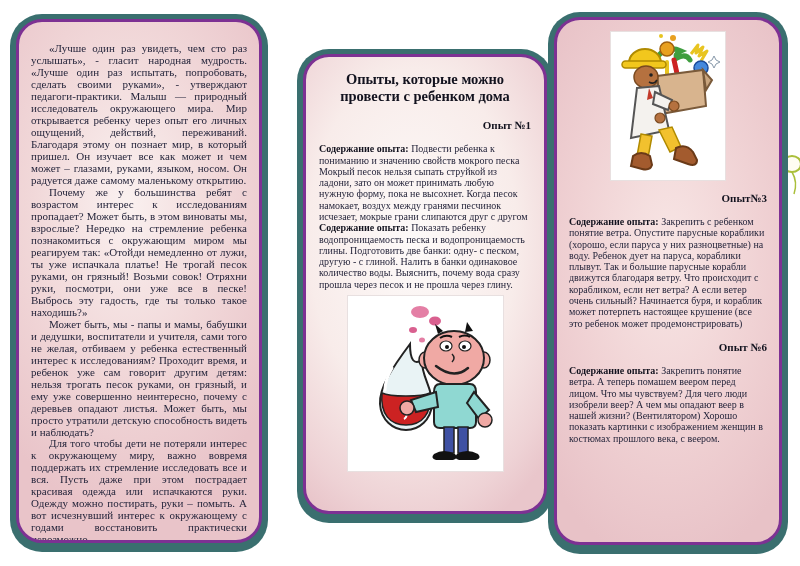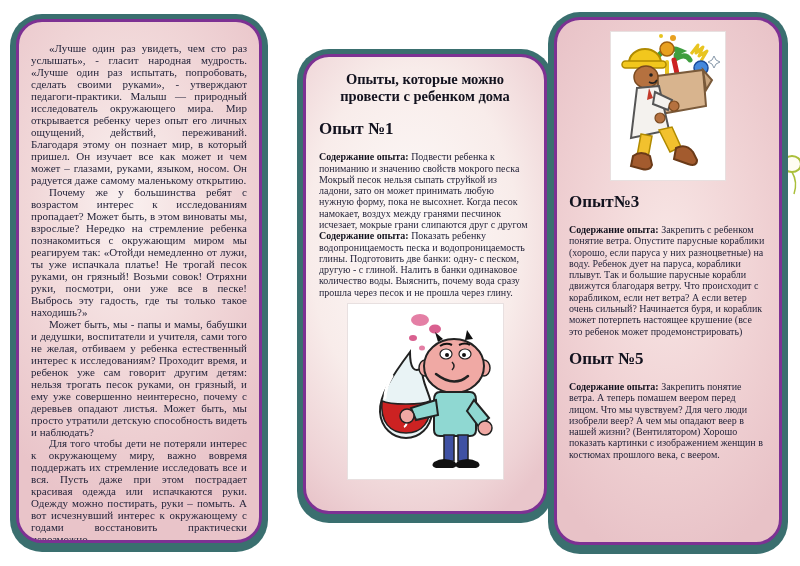--- a/index.html
+++ b/index.html
@@ -31,22 +31,22 @@
     border-radius:26px;
   }
   .left-text{ font-size:11px; line-height:1.09; color:#26263c; text-align:justify; }
   .left-text p{ margin:0; text-indent:18px; }
 
   .mid-title{
     font-weight:bold; font-size:14.5px; line-height:1.18; color:#12121e;
     text-align:center; margin:0 4px 14px 4px;
   }
   .exp-heading{
-    font-weight:bold; font-size:17px; color:#12121e;
-    text-align:left; margin:12px 0;
+    font-weight:bold; font-size:11px; color:#12121e;
+    text-align:right; margin:12px 0;
   }
   .exp-body{ font-size:10px; line-height:1.13; color:#26263c; margin:0; text-align:left; }
   .exp-label{ font-weight:bold; color:#12121e; }
 
   .img-box{
     background:#ffffff; box-shadow:0 0 0 1px #e8e0e0;
     margin:0 auto;
   }
   .img-box-mid{ width:155px; height:175px; margin-top:6px; }
   .img-box-right{ width:114px; height:148px; margin-bottom:4px; }
@@ -162,21 +162,21 @@
             <path d="M48,98 l13,-3 l9,20 l-11,5 Z" fill="#f2c12e" stroke="#b08a00" stroke-width="1.5"></path>
             <path d="M22,124 q8,-6 17,0 l2,9 q-2,6 -10,4 l-11,-3 Z" fill="#a35b2e" stroke="#6a3a18" stroke-width="2"></path>
             <path d="M65,116 q10,-5 17,4 l4,8 q0,7 -9,4 l-14,-5 Z" fill="#a35b2e" stroke="#6a3a18" stroke-width="2"></path>
           </svg>
         </div>
 
         <div class="exp-heading">Опыт№3</div>
         <p class="exp-body"><span class="exp-label">Содержание опыта:</span>
           <span>Закрепить с ребенком понятие ветра. Опустите парусные кораблики (хорошо, если паруса у них разноцветные) на воду. Ребенок дует на паруса, кораблики плывут. Так и большие парусные корабли движутся благодаря ветру. Что происходит с корабликом, если нет ветра? А если ветер очень сильный? Начинается буря, и кораблик может потерпеть настоящее крушение (все это ребенок может продемонстрировать)</span></p>
 
-        <div class="exp-heading">Опыт №5</div>
+        <div class="exp-heading">Опыт №6</div>
         <p class="exp-body"><span class="exp-label">Содержание опыта:</span>
           <span>Закрепить понятие ветра. А теперь помашем веером перед лицом. Что мы чувствуем? Для чего люди изобрели веер? А чем мы опадают веер в нашей жизни? (Вентилятором) Хорошо показать картинки с изображением женщин в костюмах прошлого века, с веером.</span></p>
 
       </div>
     </div>
   </div>
 
 </div>
 
 </body></html>

